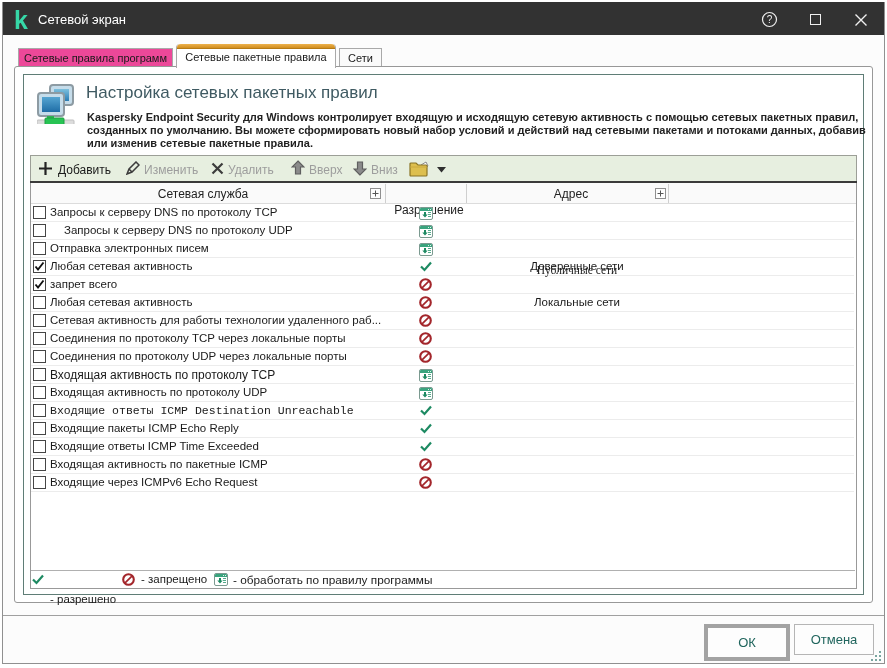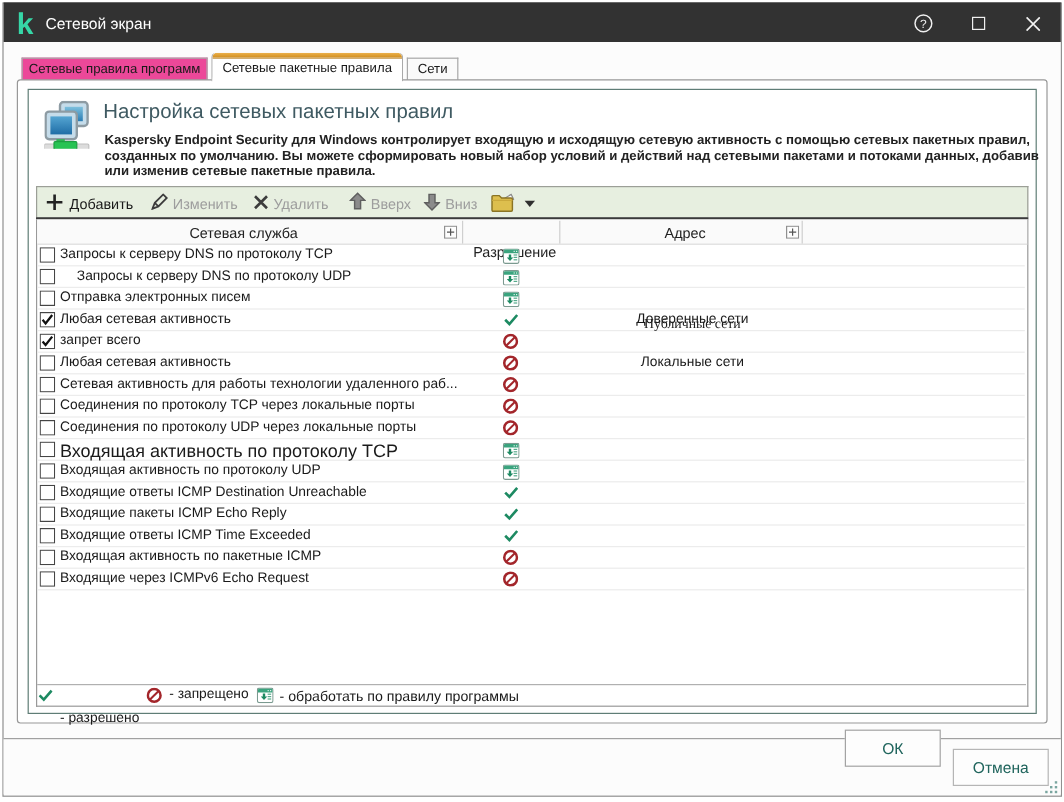--- a/index.html
+++ b/index.html
@@ -212,21 +212,21 @@
   </svg>
 <div class="abs" style="left:50px;top:350px;font-size:11.5px;color:#1a1a1a;white-space:nowrap;">Соединения по протоколу UDP через локальные порты</div>
 <svg class="abs" style="left:419px;top:350px;" width="13" height="13" viewBox="0 0 13 13">
 <circle cx="6.5" cy="6.5" r="5.3" fill="none" stroke="#a3262b" stroke-width="2.1"></circle>
 <path d="M2.8,10.2 L10.2,2.8" stroke="#a3262b" stroke-width="1.7"></path>
 </svg>
 <div class="abs" style="left:31px;top:366px;width:823px;height:17px;border-bottom:1px solid #ececec;"></div>
 <svg class="abs" style="left:33px;top:368px;" width="13" height="13" viewBox="0 0 13 13">
 <rect x="0.5" y="0.5" width="12" height="12" fill="#fff" stroke="#454545"></rect>
   </svg>
-<div class="abs" style="left:50px;top:368px;font-size:15px;color:#1a1a1a;white-space:nowrap;">Входящая активность по протоколу TCP</div>
+<div class="abs" style="left:50px;top:368px;font-size:12px;color:#1a1a1a;white-space:nowrap;">Входящая активность по протоколу TCP</div>
 <svg class="abs" style="left:419px;top:369px;" width="14" height="13" viewBox="0 0 14 13">
 <rect x="0.5" y="0.5" width="13" height="12" rx="1.5" fill="#ffffff" stroke="#7b9a90"></rect>
 <path d="M1,2 Q1,1 2,1 L12,1 Q13,1 13,2 L13,4 L1,4 Z" fill="#3aa47e"></path>
 <rect x="9" y="2" width="1" height="1" fill="#dff0ea"></rect>
     <rect x="11" y="2" width="1" height="1" fill="#dff0ea"></rect>
 <path d="M5,5 L7,5 L7,7.5 L8.7,7.5 L6,10.4 L3.3,7.5 L5,7.5 Z" fill="#1d8a62"></path>
 <rect x="9" y="5" width="3" height="1" fill="#55ab8c"></rect>
 <rect x="9" y="7" width="3" height="1" fill="#55ab8c"></rect>
 <rect x="9" y="9" width="3" height="1" fill="#55ab8c"></rect>
 </svg>
@@ -242,21 +242,21 @@
     <rect x="11" y="2" width="1" height="1" fill="#dff0ea"></rect>
 <path d="M5,5 L7,5 L7,7.5 L8.7,7.5 L6,10.4 L3.3,7.5 L5,7.5 Z" fill="#1d8a62"></path>
 <rect x="9" y="5" width="3" height="1" fill="#55ab8c"></rect>
 <rect x="9" y="7" width="3" height="1" fill="#55ab8c"></rect>
 <rect x="9" y="9" width="3" height="1" fill="#55ab8c"></rect>
 </svg>
 <div class="abs" style="left:31px;top:402px;width:823px;height:17px;border-bottom:1px solid #ececec;"></div>
 <svg class="abs" style="left:33px;top:404px;" width="13" height="13" viewBox="0 0 13 13">
 <rect x="0.5" y="0.5" width="12" height="12" fill="#fff" stroke="#454545"></rect>
   </svg>
-<div class="abs" style="left:50px;top:404px;font-size:11.5px;color:#1a1a1a;white-space:nowrap;">Входящие ответы ICMP Destination Unreachable</div>
+<div class="abs" style="left:50px;top:404px;font-size:11.5px;color:#1a1a1a;white-space:nowrap;font-family:Liberation Mono, monospace;">Входящие ответы ICMP Destination Unreachable</div>
 <svg class="abs" style="left:420px;top:405px;" width="12" height="11" viewBox="0 0 12 11">
 <path d="M1,5.5 L4.5,9 L11,1.5" fill="none" stroke="#1d8a62" stroke-width="2.2"></path>
 </svg>
 <div class="abs" style="left:31px;top:420px;width:823px;height:17px;border-bottom:1px solid #ececec;"></div>
 <svg class="abs" style="left:33px;top:422px;" width="13" height="13" viewBox="0 0 13 13">
 <rect x="0.5" y="0.5" width="12" height="12" fill="#fff" stroke="#454545"></rect>
   </svg>
 <div class="abs" style="left:50px;top:422px;font-size:11.5px;color:#1a1a1a;white-space:nowrap;">Входящие пакеты ICMP Echo Reply</div>
 <svg class="abs" style="left:420px;top:423px;" width="12" height="11" viewBox="0 0 12 11">
 <path d="M1,5.5 L4.5,9 L11,1.5" fill="none" stroke="#1d8a62" stroke-width="2.2"></path>
@@ -305,21 +305,21 @@
 <rect x="9" y="5" width="3" height="1" fill="#55ab8c"></rect>
 <rect x="9" y="7" width="3" height="1" fill="#55ab8c"></rect>
 <rect x="9" y="9" width="3" height="1" fill="#55ab8c"></rect>
 </svg>
 <div class="abs" style="left:233px;top:573px;font-size:11.8px;color:#1a1a1a;">- обработать по правилу программы</div>
 
 <div class="abs" style="left:31px;top:570px;width:824px;height:18px;border-top:1px solid #b0b0b0;"></div>
 
 <div class="abs" style="left:3px;top:616px;width:881px;height:46px;background:#fcfcfc;"></div>
 <div class="abs" style="left:3px;top:615px;width:881px;height:1px;background:#a0a0a0;"></div>
-<div class="abs" style="left:704px;top:608px;width:78px;height:29px;border:1px solid #a3a3a3;background:#fdfdfd;font-size:13px;color:#20655d;text-align:center;line-height:29px;">ОК</div>
+<div class="abs" style="left:704px;top:624px;width:78px;height:29px;border:4px solid #a3a3a3;background:#fdfdfd;font-size:13px;color:#20655d;text-align:center;line-height:29px;">ОК</div>
 <div class="abs" style="left:794px;top:624px;width:78px;height:29px;border:1px solid #b5b5b5;background:#fdfdfd;font-size:13px;color:#20655d;text-align:center;line-height:29px;">Отмена</div>
 
 <div class="abs" style="left:879px;top:651px;width:2px;height:2px;background:#7aa6a0;"></div>
 <div class="abs" style="left:875px;top:655px;width:2px;height:2px;background:#7aa6a0;"></div>
 <div class="abs" style="left:879px;top:655px;width:2px;height:2px;background:#7aa6a0;"></div>
 <div class="abs" style="left:871px;top:659px;width:2px;height:2px;background:#7aa6a0;"></div>
 <div class="abs" style="left:875px;top:659px;width:2px;height:2px;background:#7aa6a0;"></div>
 <div class="abs" style="left:879px;top:659px;width:2px;height:2px;background:#7aa6a0;"></div>
 
 </body></html>

